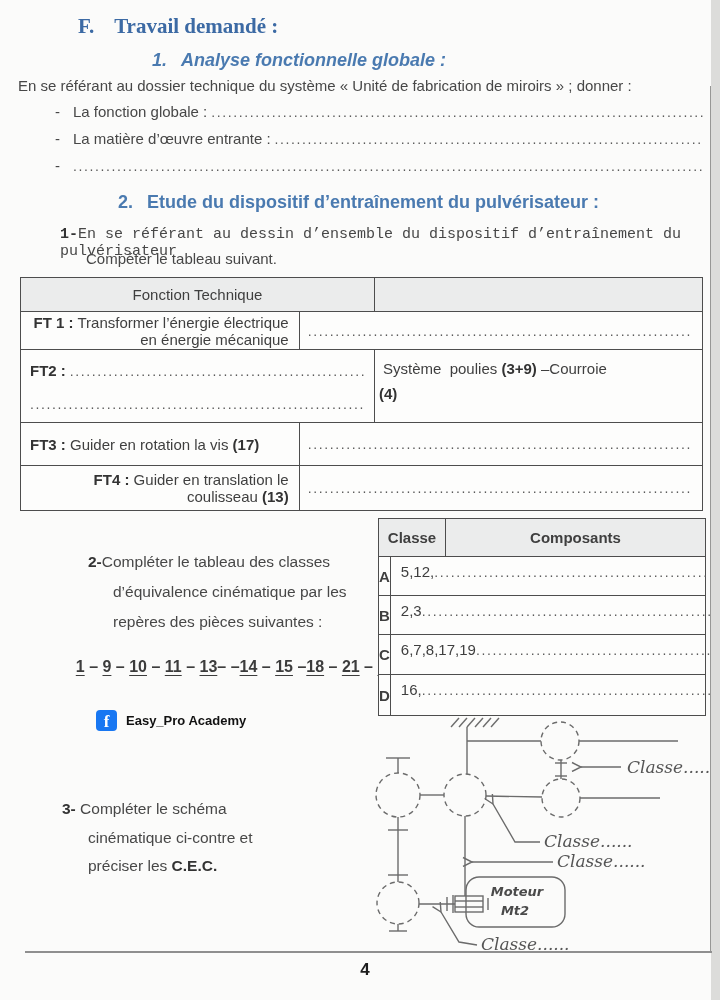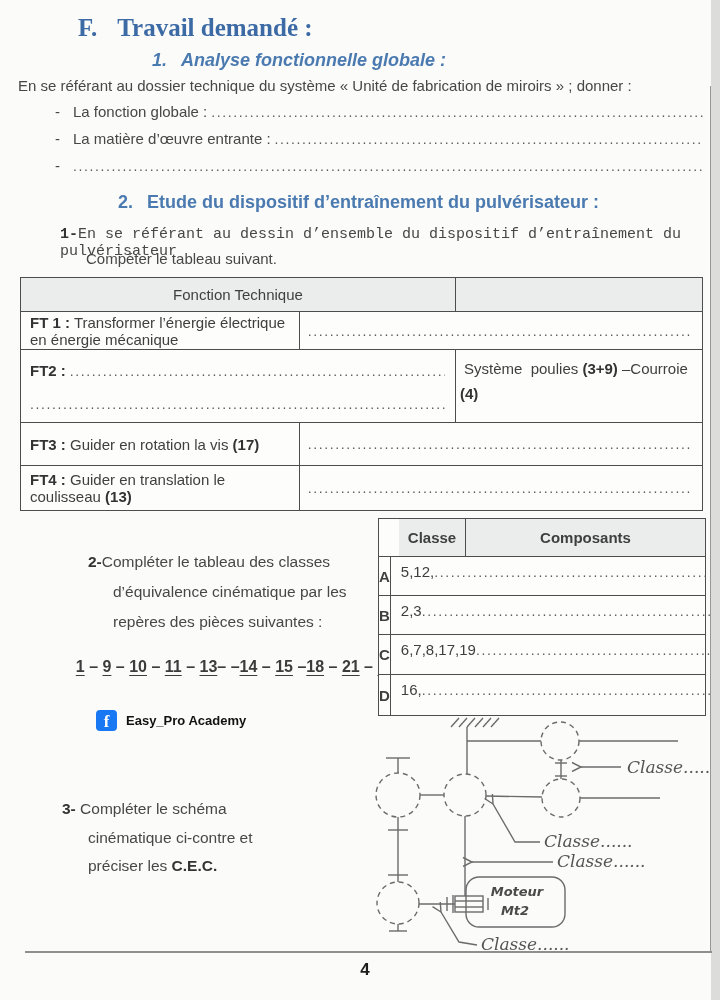--- a/index.html
+++ b/index.html
@@ -1,55 +1,55 @@
 <!DOCTYPE html>
 <html><head>
 <meta charset="utf-8">
 <style>
   html,body{margin:0;padding:0;background:#ffffff;}
   .page{position:relative;width:720px;height:1000px;background:#fbfbfa;overflow:hidden;
         font-family:"Liberation Sans",sans-serif;color:#474747;}
   .abs{position:absolute;}
 
   
-  .h-serif{font-family:"Liberation Serif",serif;font-weight:700;font-size:25px;color:#3c6aa4;}
+  .h-serif{font-family:"Liberation Serif",serif;font-weight:700;font-size:21px;color:#3c6aa4;}
   .h-serif .letter{margin-right:20px;}
   .h-sans{font-weight:700;font-size:18px;color:#4a7ab0;}
   .h-sans .num{margin-right:14px;}
 
   .body-txt{font-size:15px;color:#474747;}
   .b{font-weight:700;color:#333;}
 
   
   .row-flex{display:flex;align-items:baseline;}
   .dotfill{flex:1;overflow:hidden;white-space:nowrap;letter-spacing:1.6px;color:#5a5a5a;font-size:14px;}
 
   .item{left:55px;width:648px;font-size:15px;}
   .item .dash{margin-right:13px;}
   .item .lbl{white-space:nowrap;margin-right:4px;}
 
   
   .t1{left:20px;top:277px;width:681px;border:1.6px solid #4d4d4d;background:#fdfdfc;font-size:15px;color:#3f3f3f;}
   .t1 .tr{display:flex;border-top:1.4px solid #4d4d4d;}
   .t1 .tr.first{border-top:none;}
-  .t1 .c1{width:435px;border-right:1.4px solid #4d4d4d;box-sizing:border-box;padding:0 10px 0 9px;}
+  .t1 .c1{width:354px;border-right:1.4px solid #4d4d4d;box-sizing:border-box;padding:0 10px 0 9px;text-align:right;}
   .t1 .c2{flex:1;box-sizing:border-box;padding:0 10px 0 8px;}
   .t1 .head{height:33px;background:#ebecec;}
   .t1 .head .c1,.t1 .head .c2{display:flex;align-items:center;justify-content:center;padding:0;}
   .t1 .r1{height:37px;}  .t1 .r2{height:72px;}  .t1 .r3{height:42px;}  .t1 .r4{height:44px;}
   .vc{display:flex;align-items:center;}
   .pre{white-space:pre;}
 
   
   .t2{left:378px;top:518px;width:326px;border:1.6px solid #4d4d4d;background:#fdfdfc;font-size:15px;color:#3f3f3f;}
   .t2 .tr{display:flex;border-top:1.4px solid #4d4d4d;}
   .t2 .tr.first{border-top:none;}
   .t2 .c1{width:67px;border-right:1.4px solid #4d4d4d;display:flex;align-items:center;justify-content:center;box-sizing:border-box;}
   .t2 .c2{flex:1;box-sizing:border-box;padding:6px 8px 0 10px;}
-  .t2 .head{height:37px;background:#ebecec;font-weight:700;margin-left:20px;}
+  .t2 .head{height:37px;background:#ebecec;font-weight:700;}
   .t2 .head .c2{display:flex;align-items:center;justify-content:center;padding:0;}
   .t2 .ra{height:38px;} .t2 .rb{height:38px;} .t2 .rc{height:39px;} .t2 .rd{height:40px;}
   .t2 .letter{font-weight:700;}
 
   .pieces{font-weight:700;font-size:16px;color:#3c3c3c;white-space:pre;}
   .pieces .num{text-decoration:underline;text-underline-offset:3px;}
 
   .fb{display:flex;align-items:center;gap:9px;}
   .fb-icon{width:21px;height:21px;border-radius:4px;background:#1877f2;color:#fff;display:flex;align-items:flex-end;justify-content:center;
            font-family:"Liberation Serif",serif;font-weight:700;font-size:17px;line-height:19px;}

